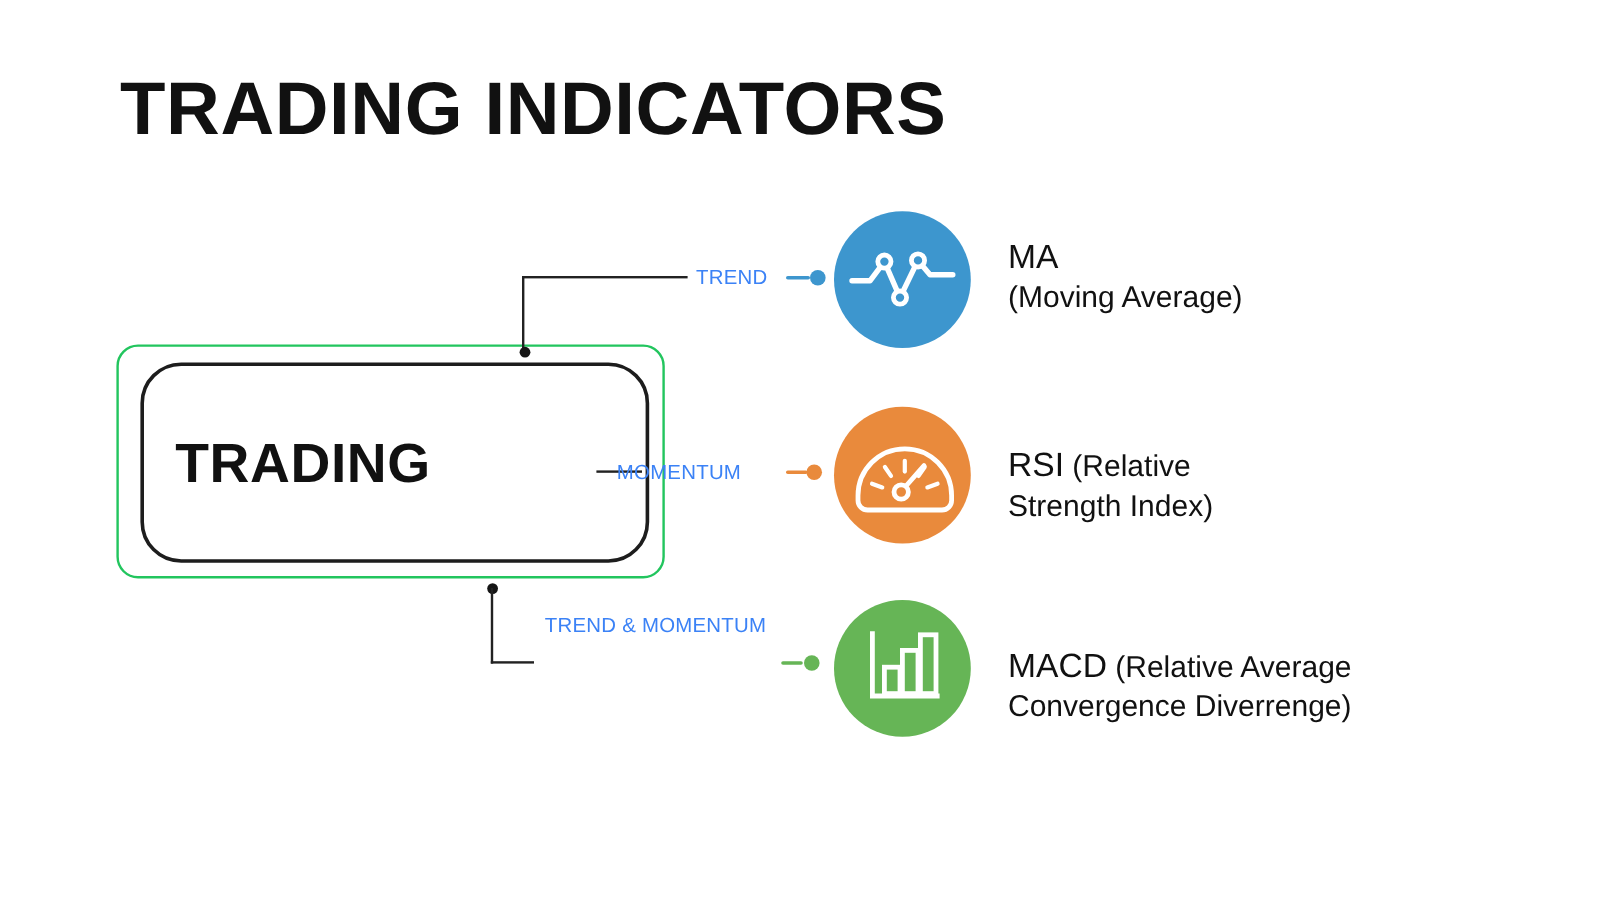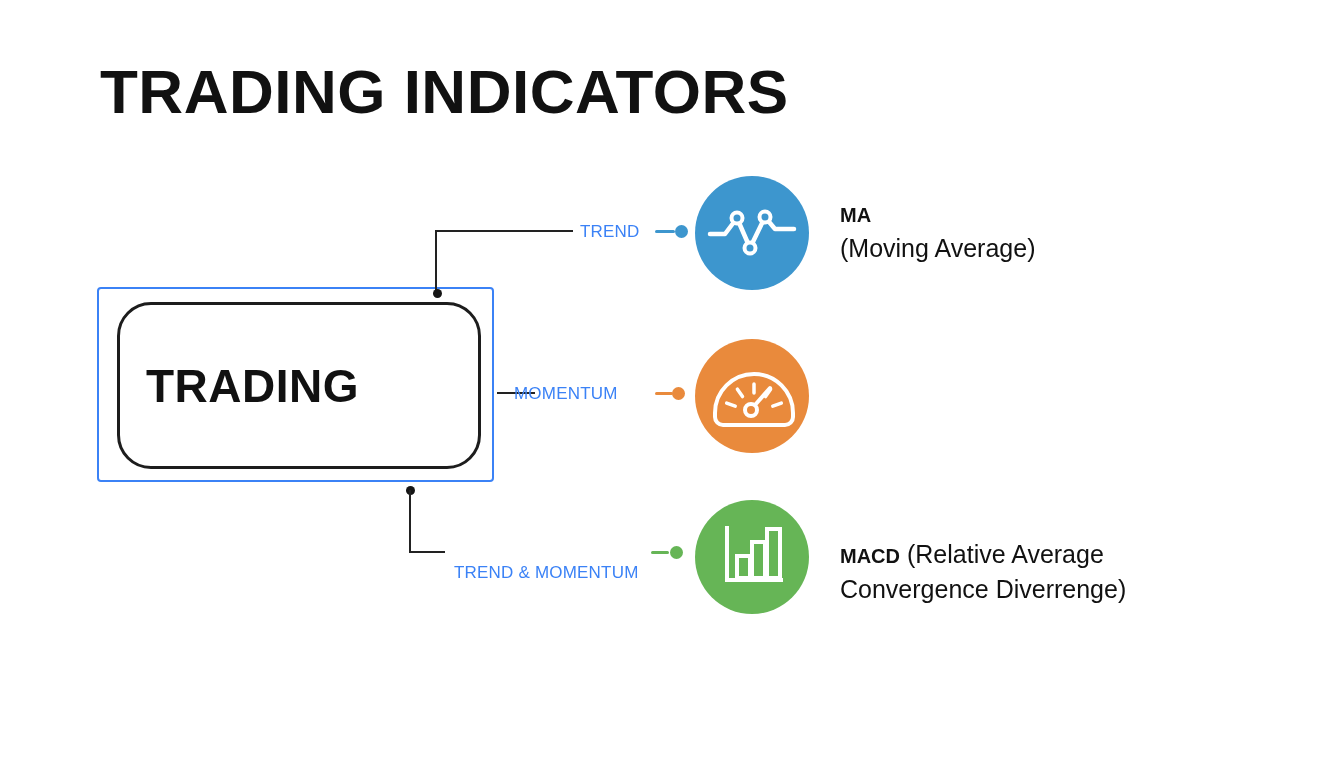--- a/index.html
+++ b/index.html
@@ -9,22 +9,22 @@
     font-family:"Liberation Sans","DejaVu Sans",sans-serif; overflow:hidden;
   }
   .page-title {
     position:absolute; left:100px; top:44px;
     font-size:62px; font-weight:bold; color:#111; letter-spacing:0.5px;
     white-space:nowrap;
     margin-top:12px;
   }
   
   .root-outer {
-    position:absolute; left:97px; top:287px; width:397px; height:195px;
-    border:2px solid #3b82f6; border-radius:4px;
+    position:absolute; left:97px; top:287px; width:457px; height:195px;
+    border:2px solid #22c55e; border-radius:18px;
   }
   .root-inner {
     position:absolute; left:18px; top:13px; right:11px; bottom:11px;
     border:3px solid #1d1d1d; border-radius:34px;
     display:flex; flex-direction:column; justify-content:center;
     padding-left:26px;
   }
   .root-inner .line {
     font-size:46px; font-weight:bold; color:#111; line-height:56px;
     letter-spacing:0.5px; white-space:nowrap;
@@ -48,21 +48,21 @@
   .badge.orange { background:#e98a3c; }
   .badge.green  { background:#66b556; }
   .accent-line.blue, .accent-dot.blue     { background:#3d96ce; }
   .accent-line.orange, .accent-dot.orange { background:#e98a3c; }
   .accent-line.green, .accent-dot.green   { background:#66b556; }
   
   .node-text {
     position:absolute; left:840px; font-size:25px; color:#111;
     line-height:33px; white-space:nowrap;
   }
-  .node-text .acronym { font-weight:bold; font-size:20px; }
+  .node-text .acronym { font-weight:normal; font-size:28px; }
 </style>
 </head>
 <body>
 
 <div class="canvas">
 
   <div class="page-title">TRADING INDICATORS</div>
 
   <div class="root-outer">
     <div class="root-inner">
@@ -98,25 +98,29 @@
       <path d="M20,74 a39,39 0 0 1 78,0 l0,4 a8,8 0 0 1 -8,8 l-62,0 a8,8 0 0 1 -8,-8 z" fill="none" stroke="#ffffff" stroke-width="4" stroke-linejoin="round"></path>
       <line x1="40.2" y1="67.2" x2="31.7" y2="64.1" stroke="#ffffff" stroke-width="3.5" stroke-linecap="round"></line>
       <line x1="47.5" y1="57.6" x2="42.4" y2="50.2" stroke="#ffffff" stroke-width="3.5" stroke-linecap="round"></line>
       <line x1="59" y1="54" x2="59" y2="45" stroke="#ffffff" stroke-width="3.5" stroke-linecap="round"></line>
       <line x1="70.5" y1="57.6" x2="75.6" y2="50.2" stroke="#ffffff" stroke-width="3.5" stroke-linecap="round"></line>
       <line x1="77.8" y1="67.2" x2="86.3" y2="64.1" stroke="#ffffff" stroke-width="3.5" stroke-linecap="round"></line>
       <line x1="60" y1="66" x2="75" y2="49" stroke="#ffffff" stroke-width="4" stroke-linecap="round"></line>
       <circle cx="56" cy="71" r="6" fill="none" stroke="#ffffff" stroke-width="4"></circle>
     </svg>
   </div>
+  <div class="node-text" style="top:371px;">
+    <span class="acronym">RSI</span><span> (Relative</span><br>
+    <span>Strength Index)</span>
+  </div>
 
   <div class="jdot" style="left:406px; top:486px;"></div>
   <div class="vline" style="left:409px; top:490px; height:63px;"></div>
   <div class="hline" style="left:409px; top:551px; width:36px;"></div>
-  <div class="branch-label" style="left:454px; top:564px;">TREND &amp; MOMENTUM</div>
+  <div class="branch-label" style="left:454px; top:513px;">TREND &amp; MOMENTUM</div>
   <div class="accent-line green" style="left:651px; top:551px; width:18px;"></div>
   <div class="accent-dot green" style="left:670px; top:546px;"></div>
   <div class="badge green" style="left:695px; top:500px;">
     <svg width="114" height="114" viewBox="0 0 114 114">
       <path d="M32,26 L32,80 L88,80" fill="none" stroke="#ffffff" stroke-width="4"></path>
       <rect x="42" y="56" width="13" height="22" fill="none" stroke="#ffffff" stroke-width="4"></rect>
       <rect x="57" y="42" width="13" height="36" fill="none" stroke="#ffffff" stroke-width="4"></rect>
       <rect x="72" y="29" width="13" height="49" fill="none" stroke="#ffffff" stroke-width="4"></rect>
     </svg>
   </div>

